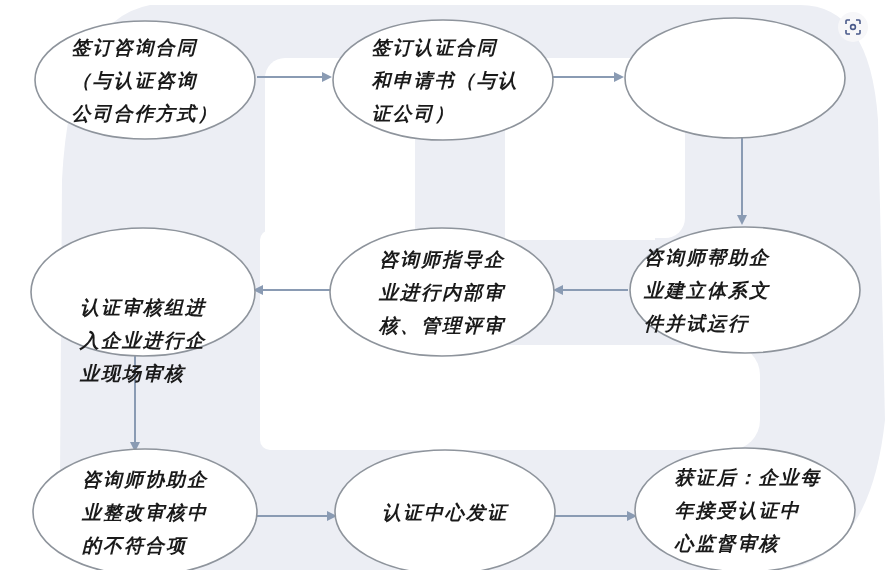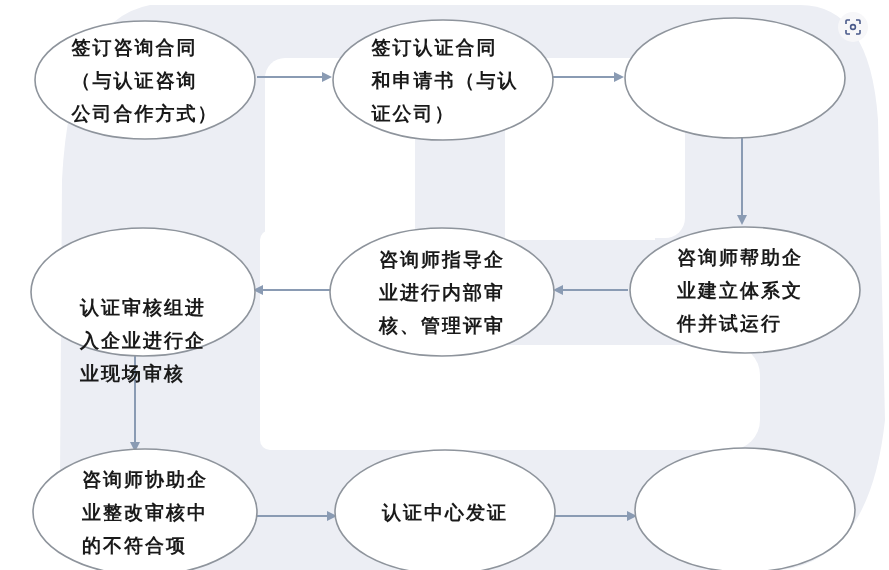--- a/index.html
+++ b/index.html
@@ -35,20 +35,21 @@
       font-family: "DejaVu Serif", "Liberation Serif", serif;
       font-weight: bold;
       font-size: 19px;
       line-height: 33px;
       color: #1a1a1a;
       letter-spacing: 2px;
       text-align: left;
       white-space: pre-line;
       position: relative;
       z-index: 2;
+      font-style: italic;
     }
     .corner-btn {
       position: absolute;
       left: 838px;
       top: 12px;
       width: 30px;
       height: 30px;
       border-radius: 50%;
       background: #f7f7f9;
       display: flex;
@@ -111,21 +112,21 @@
 公司合作方式）</div>
   </div>
 
   <div class="node" style="left:345px; top:30px; width:200px; height:100px;">
     <div class="node-text">签订认证合同
 和申请书（与认
 证公司）</div>
   </div>
 
 
-  <div class="node" style="left:640px; top:240px; width:200px; height:100px;">
+  <div class="node" style="left:607px; top:240px; width:200px; height:100px;">
     <div class="node-text">咨询师帮助企
 业建立体系文
 件并试运行</div>
   </div>
 
   <div class="node" style="left:342px; top:242px; width:200px; height:100px;align-items:center;">
     <div class="node-text">咨询师指导企
 业进行内部审
 核、管理评审</div>
   </div>
@@ -139,20 +140,25 @@
   <div class="node" style="left:45px; top:462px; width:200px; height:100px;">
     <div class="node-text">咨询师协助企
 业整改审核中
 的不符合项</div>
   </div>
 
   <div class="node" style="left:345px; top:462px; width:200px; height:100px;">
     <div class="node-text">认证中心发证</div>
   </div>
 
+  <div class="node" style="left:648px; top:460px; width:200px; height:100px;">
+    <div class="node-text">获证后：企业每
+年接受认证中
+心监督审核</div>
+  </div>
 
   <div class="corner-btn">
     <svg width="18" height="18" viewBox="0 0 18 18">
       <path d="M2,6 L2,3 Q2,2 3,2 L6,2" fill="none" stroke="#4a5a8a" stroke-width="1.6"></path>
       <path d="M12,2 L15,2 Q16,2 16,3 L16,6" fill="none" stroke="#4a5a8a" stroke-width="1.6"></path>
       <path d="M16,12 L16,15 Q16,16 15,16 L12,16" fill="none" stroke="#4a5a8a" stroke-width="1.6"></path>
       <path d="M6,16 L3,16 Q2,16 2,15 L2,12" fill="none" stroke="#4a5a8a" stroke-width="1.6"></path>
       <circle cx="9" cy="9" r="2.4" fill="none" stroke="#4a5a8a" stroke-width="1.6"></circle>
     </svg>
   </div>

